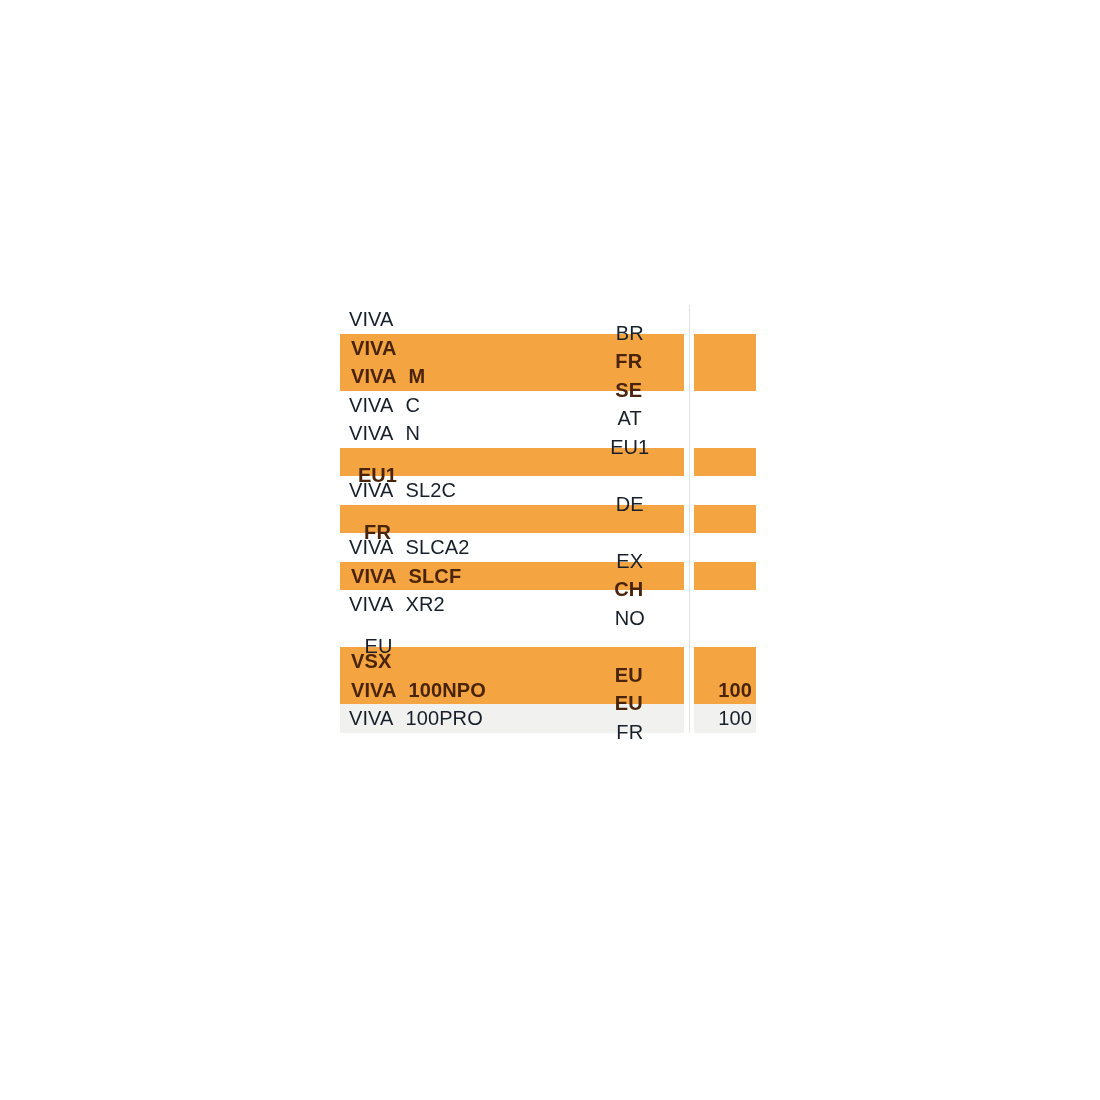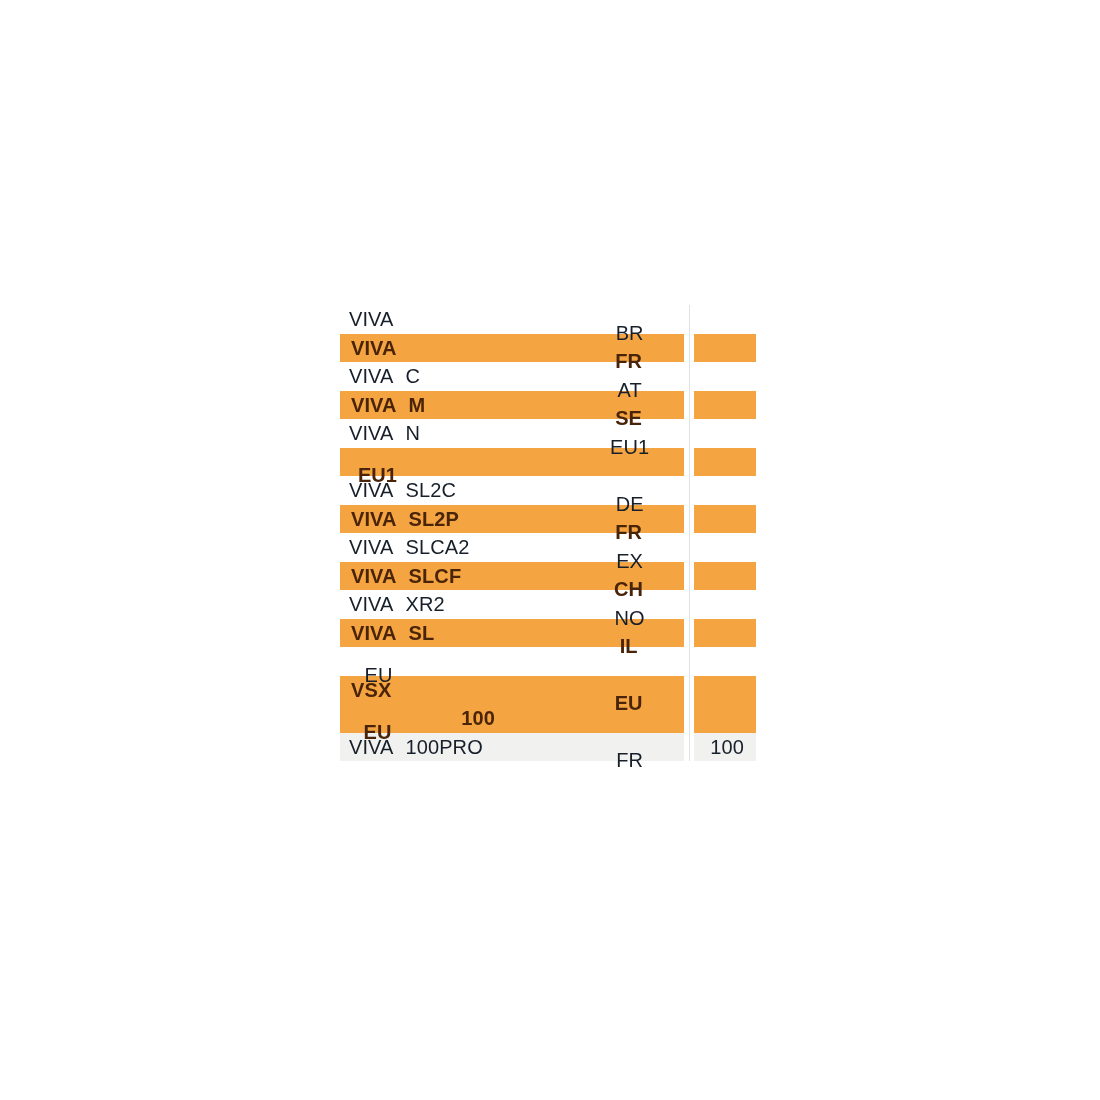--- a/index.html
+++ b/index.html
@@ -94,21 +94,21 @@
   .cell-country {
     width: 77px;
     text-align: center;
     box-sizing: border-box;
     margin-top: 27px;
   }
   .cell-value {
     width: 62px;
     margin-left: 28px;
     text-align: right;
-    padding-right: 12px;
+    padding-right: 4px;
     box-sizing: border-box;
   }
 
   
   .tbl-row.even .cell,
   .tbl-row.last .cell { color: #17202a; font-weight: 400; }
   
   .tbl-row.odd .cell { color: #4a2408; font-weight: 700; }
 
   
@@ -137,35 +137,35 @@
         <div class="cell cell-value"></div>
       </div>
       <div class="tbl-row odd">
         <div class="band-main" style="background: rgb(245, 164, 66);"></div>
         <div class="band-value" style="background: rgb(245, 164, 66);"></div>
         <div class="col-divider" style="background: rgb(223, 227, 232);"></div>
         <div class="cell cell-name"><span class="name-base">VIVA</span><span class="name-variant"></span></div>
         <div class="cell cell-country">FR</div>
         <div class="cell cell-value"></div>
       </div>
+      <div class="tbl-row odd">
+        <div class="band-main" style="background: rgb(245, 164, 66);"></div>
+        <div class="band-value" style="background: rgb(245, 164, 66);"></div>
+        <div class="col-divider" style="background: rgb(223, 227, 232);"></div>
+        <div class="cell cell-name"><span class="name-base">VIVA</span><span class="name-variant">M</span></div>
+        <div class="cell cell-country">SE</div>
+        <div class="cell cell-value"></div>
+      </div>
       <div class="tbl-row even">
         <div class="band-main" style="background: rgb(255, 255, 255);"></div>
         <div class="col-divider" style="background: rgb(223, 227, 232);"></div>
         <div class="cell cell-name"><span class="name-base">VIVA</span><span class="name-variant">C</span></div>
         <div class="cell cell-country">AT</div>
         <div class="cell cell-value"></div>
       </div>
-      <div class="tbl-row odd">
-        <div class="band-main" style="background: rgb(245, 164, 66);"></div>
-        <div class="band-value" style="background: rgb(245, 164, 66);"></div>
-        <div class="col-divider" style="background: rgb(223, 227, 232);"></div>
-        <div class="cell cell-name"><span class="name-base">VIVA</span><span class="name-variant">M</span></div>
-        <div class="cell cell-country">SE</div>
-        <div class="cell cell-value"></div>
-      </div>
       <div class="tbl-row even">
         <div class="band-main" style="background: rgb(255, 255, 255);"></div>
         <div class="col-divider" style="background: rgb(223, 227, 232);"></div>
         <div class="cell cell-name"><span class="name-base">VIVA</span><span class="name-variant">N</span></div>
         <div class="cell cell-country">EU1</div>
         <div class="cell cell-value"></div>
       </div>
       <div class="tbl-row odd">
         <div class="band-main" style="background: rgb(245, 164, 66);"></div>
         <div class="band-value" style="background: rgb(245, 164, 66);"></div>
@@ -177,21 +177,20 @@
         <div class="band-main" style="background: rgb(255, 255, 255);"></div>
         <div class="col-divider" style="background: rgb(223, 227, 232);"></div>
         <div class="cell cell-name"><span class="name-base">VIVA</span><span class="name-variant">SL2C</span></div>
         <div class="cell cell-country">DE</div>
         <div class="cell cell-value"></div>
       </div>
       <div class="tbl-row odd">
         <div class="band-main" style="background: rgb(245, 164, 66);"></div>
         <div class="band-value" style="background: rgb(245, 164, 66);"></div>
         <div class="col-divider" style="background: rgb(223, 227, 232);"></div>
-        <div class="cell cell-name"><span class="name-base">VIVA</span><span class="name-variant">SL2P</span></div>
         <div class="cell cell-country">FR</div>
         <div class="cell cell-value"></div>
       </div>
       <div class="tbl-row even">
         <div class="band-main" style="background: rgb(255, 255, 255);"></div>
         <div class="col-divider" style="background: rgb(223, 227, 232);"></div>
         <div class="cell cell-name"><span class="name-base">VIVA</span><span class="name-variant">SLCA2</span></div>
         <div class="cell cell-country">EX</div>
         <div class="cell cell-value"></div>
       </div>
@@ -203,46 +202,39 @@
         <div class="cell cell-country">CH</div>
         <div class="cell cell-value"></div>
       </div>
       <div class="tbl-row even">
         <div class="band-main" style="background: rgb(255, 255, 255);"></div>
         <div class="col-divider" style="background: rgb(223, 227, 232);"></div>
         <div class="cell cell-name"><span class="name-base">VIVA</span><span class="name-variant">XR2</span></div>
         <div class="cell cell-country">NO</div>
         <div class="cell cell-value"></div>
       </div>
-      <div class="tbl-row odd">
-        <div class="band-main" style="background: rgb(245, 164, 66);"></div>
-        <div class="band-value" style="background: rgb(245, 164, 66);"></div>
-        <div class="col-divider" style="background: rgb(223, 227, 232);"></div>
-        <div class="cell cell-name"><span class="name-base">VIVA</span><span class="name-variant">SL</span></div>
-        <div class="cell cell-country">IL</div>
-        <div class="cell cell-value"></div>
-      </div>
       <div class="tbl-row even">
         <div class="band-main" style="background: rgb(255, 255, 255);"></div>
         <div class="col-divider" style="background: rgb(223, 227, 232);"></div>
         <div class="cell cell-country">EU</div>
         <div class="cell cell-value"></div>
       </div>
       <div class="tbl-row odd">
         <div class="band-main" style="background: rgb(245, 164, 66);"></div>
         <div class="band-value" style="background: rgb(245, 164, 66);"></div>
         <div class="col-divider" style="background: rgb(223, 227, 232);"></div>
         <div class="cell cell-name"><span class="name-base">VSX</span><span class="name-variant"></span></div>
         <div class="cell cell-country">EU</div>
         <div class="cell cell-value"></div>
       </div>
       <div class="tbl-row odd">
         <div class="band-main" style="background: rgb(245, 164, 66);"></div>
         <div class="band-value" style="background: rgb(245, 164, 66);"></div>
         <div class="col-divider" style="background: rgb(223, 227, 232);"></div>
+        <div class="cell cell-name"><span class="name-base">VIVA</span><span class="name-variant">100NPO</span></div>
         <div class="cell cell-country">EU</div>
         <div class="cell cell-value">100</div>
       </div>
       <div class="tbl-row even last">
         <div class="band-main" style="background: rgb(241, 242, 240);"></div>
         <div class="band-value" style="background: rgb(241, 242, 240);"></div>
         <div class="col-divider" style="background: rgb(223, 227, 232);"></div>
         <div class="cell cell-name"><span class="name-base">VIVA</span><span class="name-variant">100PRO</span></div>
         <div class="cell cell-country">FR</div>
         <div class="cell cell-value">100</div>

